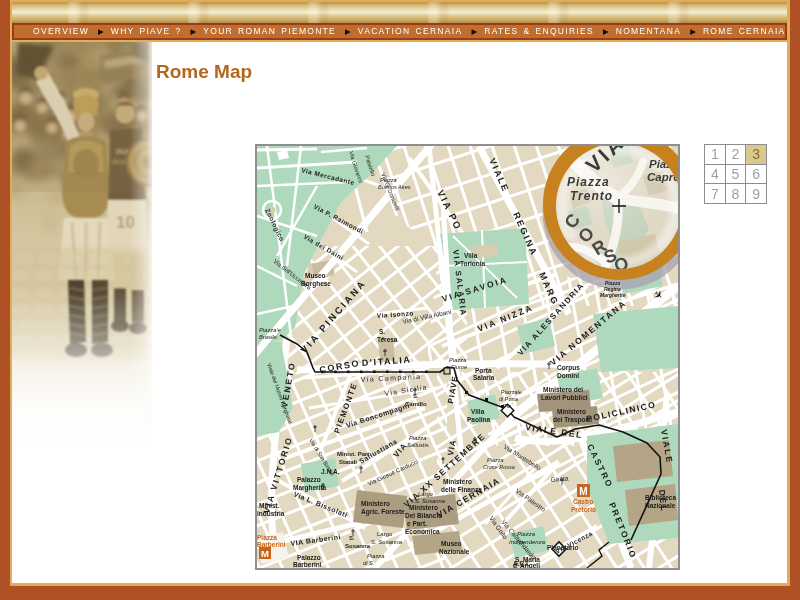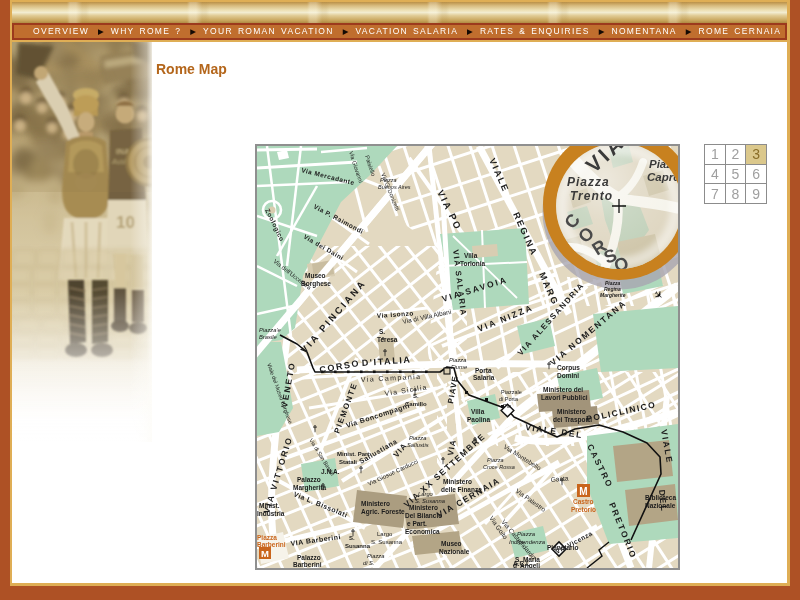--- a/index.html
+++ b/index.html
@@ -9,40 +9,40 @@
 .gold{position:absolute;left:10px;top:0;width:780px;height:586px;background:#dfae55}
 .page{position:absolute;left:12px;top:2px;width:775px;height:581px;background:#fff;overflow:hidden}
 .banner{position:absolute;left:0;top:0;width:775px;height:21px;
  background:linear-gradient(180deg,#bb9148 0%,#d8bc80 18%,#ecdfb2 38%,#f2ecd0 50%,#e0cb94 65%,#c8a55c 88%,#b08a42 100%)}
 .banner:after{content:"";position:absolute;inset:0;background:repeating-linear-gradient(90deg,rgba(255,255,255,0) 0 55px,rgba(255,252,240,0.28) 58px 64px,rgba(163,127,58,0.12) 70px 74px,rgba(255,255,255,0) 78px 120px)}
 .nav{position:absolute;left:0;top:21px;width:775px;height:17px;background:#c06e2e;border:2px solid #9c3a1d;border-left-width:2px;display:flex;align-items:center;padding-left:19px;padding-bottom:1px;white-space:nowrap}
 .ni{color:#fff;font-size:8.5px;letter-spacing:1.3px;word-spacing:1.4px}
 .ar{color:#140a04;font-size:7.5px;margin-left:9px;margin-right:7px}
 .goldstrip{position:absolute;left:0;top:38px;width:775px;height:2px;background:#dfae55}
 .photo{position:absolute;left:0;top:40px;width:140px;height:400px}
-h1{position:absolute;left:144px;top:59px;font-size:14px;font-weight:bold;color:#b4661b;letter-spacing:0}
+h1{position:absolute;left:144px;top:59px;font-size:19px;font-weight:bold;color:#b4661b;letter-spacing:0}
 .map{position:absolute;left:243px;top:142px;width:425px;height:426px;border:2px solid #8f8f8f}
 .pager{position:absolute;left:692px;top:142px;border:1px solid #8c8c8c;background:#8c8c8c;display:inline-block}
 .prow{display:flex}
 .pc{width:19.67px;height:18.67px;background:#fff;margin:0 1px 1px 0;color:#9f9f9f;font-size:14px;display:flex;align-items:center;justify-content:center}
 .prow .pc:last-child{margin-right:0}
 .prow:last-child .pc{margin-bottom:0}
 .pc.hl{background:#dbc88c;color:#8a6e28}
 </style></head><body>
 <div class="gold"></div>
 <div class="page">
 <div class="banner"></div>
 <div class="nav">
       <span class="ni">OVERVIEW</span>
       <span class="ar">▶</span>
-      <span class="ni">WHY ROME ?</span>
+      <span class="ni">WHY PIAVE ?</span>
       <span class="ar">▶</span>
-      <span class="ni">YOUR ROMAN VACATION</span>
+      <span class="ni">YOUR ROMAN PIEMONTE</span>
       <span class="ar">▶</span>
-      <span class="ni">VACATION SALARIA</span>
+      <span class="ni">VACATION CERNAIA</span>
       <span class="ar">▶</span>
       <span class="ni">RATES &amp; ENQUIRIES</span>
       <span class="ar">▶</span>
       <span class="ni">NOMENTANA</span>
       <span class="ar">▶</span>
       <span class="ni">ROME CERNAIA</span>
       <span class="ar">▶</span>
     </div>
 <div class="goldstrip"></div>
 <div class="photo"><svg width="140" height="400" viewBox="0 0 140 400">

